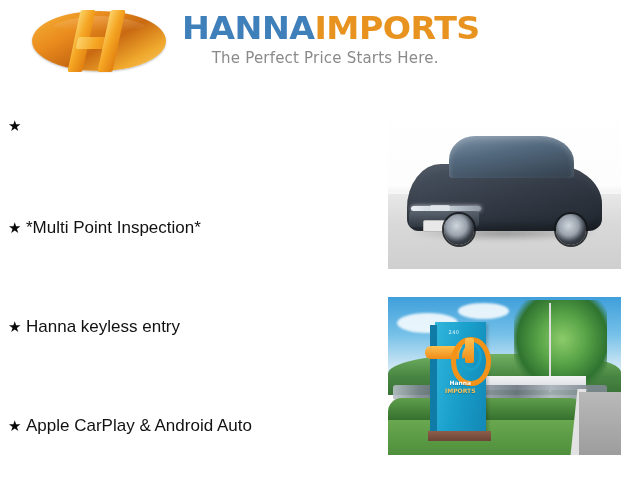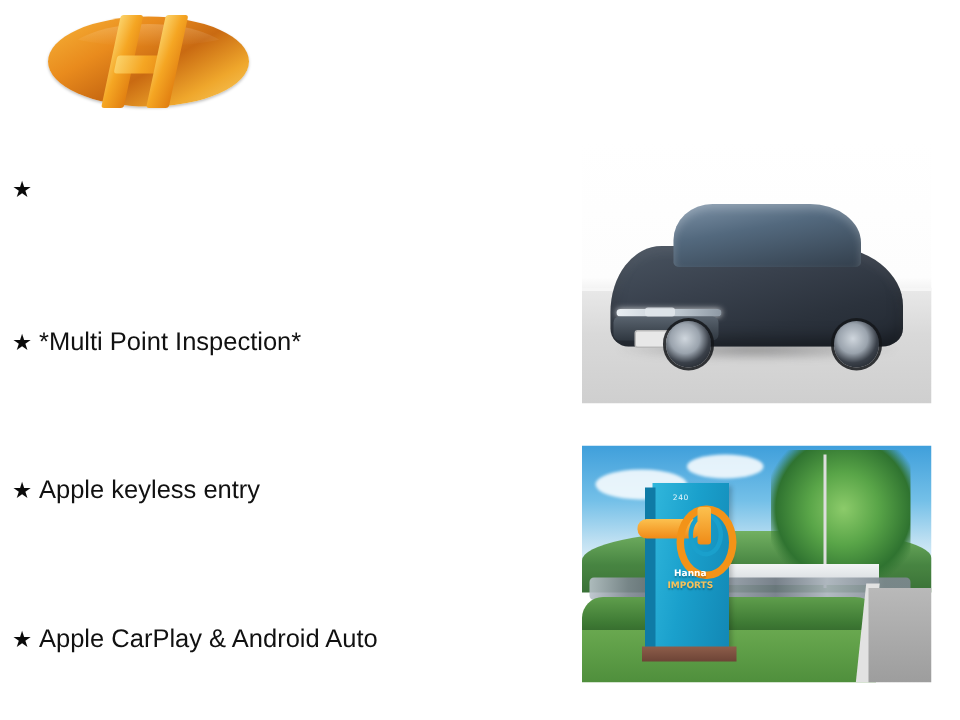--- a/index.html
+++ b/index.html
@@ -402,38 +402,44 @@
   <div id="brand-lockup">
 
     <div id="logo-emblem">
       <div class="emblem-ring"></div>
       <div class="emblem-face"></div>
       <div class="h-bar h-left"></div>
       <div class="h-bar h-cross"></div>
       <div class="h-bar h-right"></div>
     </div>
 
+    <div id="wordmark-block">
+      <div id="wordmark">
+        <span class="wm-hanna">HANNA</span><span class="wm-imports">IMPORTS</span>
+      </div>
+      <div id="tagline">The Perfect Price Starts Here.</div>
+    </div>
 
   </div>
 </div>
 
 <ul id="feature-list">
 
   <li class="feature-item">
     <span class="bullet-star">★</span>
   </li>
 
   <li class="feature-item">
     <span class="bullet-star">★</span>
     <span class="feature-label">*Multi Point Inspection*</span>
   </li>
 
   <li class="feature-item">
     <span class="bullet-star">★</span>
-    <span class="feature-label">Apple keyless entry</span>
+    <span class="feature-label">Hanna keyless entry</span>
   </li>
 
   <li class="feature-item">
     <span class="bullet-star">★</span>
     <span class="feature-label">Apple CarPlay &amp; Android Auto</span>
   </li>
 
 </ul>
 
 <div class="photo-frame" id="photo-vehicle">

